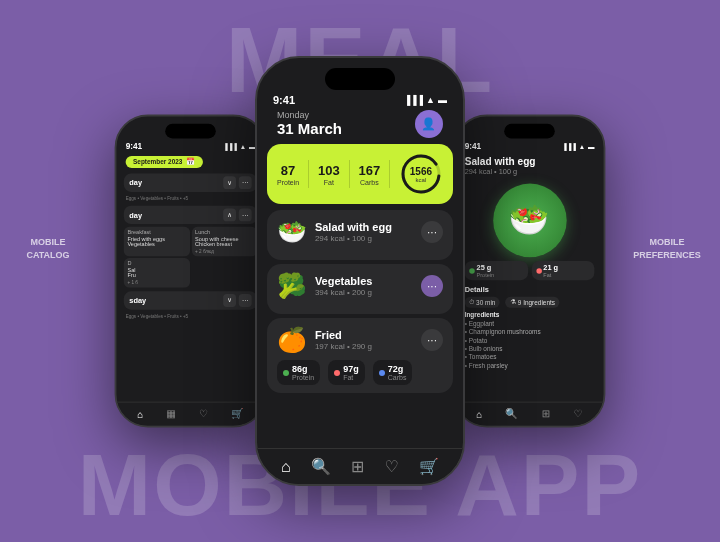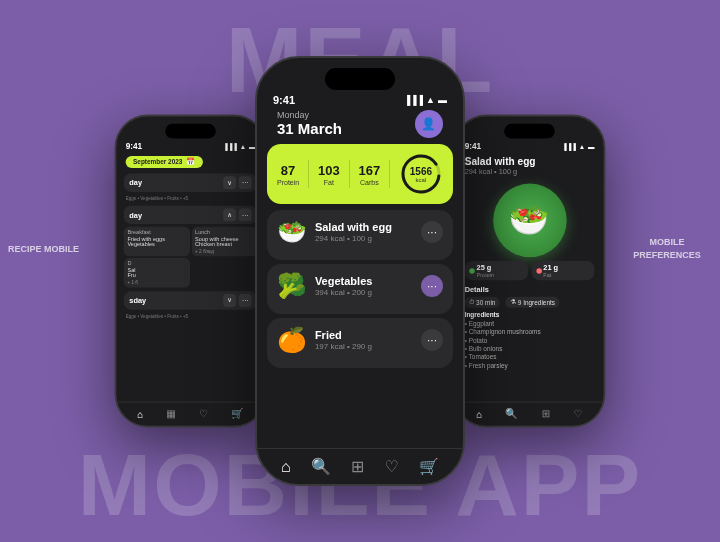--- a/index.html
+++ b/index.html
@@ -377,21 +377,21 @@
       text-align: center;
       line-height: 1.4;
     }
   </style>
 </head>
 <body>
 
 <div class="bg-title-top">MEAL PLANNER</div>
 <div class="bg-title-bottom">MOBILE APP</div>
 
-<div class="side-text-left">RECIPE MOBILE</div>
+<div class="side-text-left">MOBILE CATALOG</div>
 <div class="side-text-right">MOBILE PREFERENCES</div>
 
 <div class="phones-container">
 
   <div class="phone phone-left">
     <span class="dynamic-island-sm"></span>
     <div class="status-bar-sm">
       <span style="font-weight:700;font-size:9px;">9:41</span>
       <div class="status-icons">
         <span style="font-size:7px;">▐▐▐</span>
@@ -546,20 +546,43 @@
       <div class="food-card-header">
         <div class="food-card-left">
           <span class="food-emoji">🍊</span>
           <div>
             <div class="food-name">Fried</div>
             <div class="food-kcal">197 kcal • 290 g</div>
           </div>
         </div>
         <div class="food-more-btn">···</div>
       </div>
+      <div class="food-macros">
+        <div class="macro-item">
+          <div class="macro-dot macro-dot-protein"></div>
+          <div>
+              <div class="macro-value">86g</div>
+              <div class="macro-label">Protein</div>
+            </div>
+        </div>
+        <div class="macro-item">
+          <div class="macro-dot macro-dot-fat"></div>
+          <div>
+              <div class="macro-value">97g</div>
+              <div class="macro-label">Fat</div>
+            </div>
+        </div>
+        <div class="macro-item">
+          <div class="macro-dot macro-dot-carbs"></div>
+          <div>
+              <div class="macro-value">72g</div>
+              <div class="macro-label">Carbs</div>
+            </div>
+        </div>
+      </div>
     </div>
 
     <div class="center-bottom-nav">
       <span class="nav-icon active">⌂</span>
       <span class="nav-icon">🔍</span>
       <span class="nav-icon">⊞</span>
       <span class="nav-icon">♡</span>
       <span class="nav-icon">🛒</span>
     </div>
   </div>

